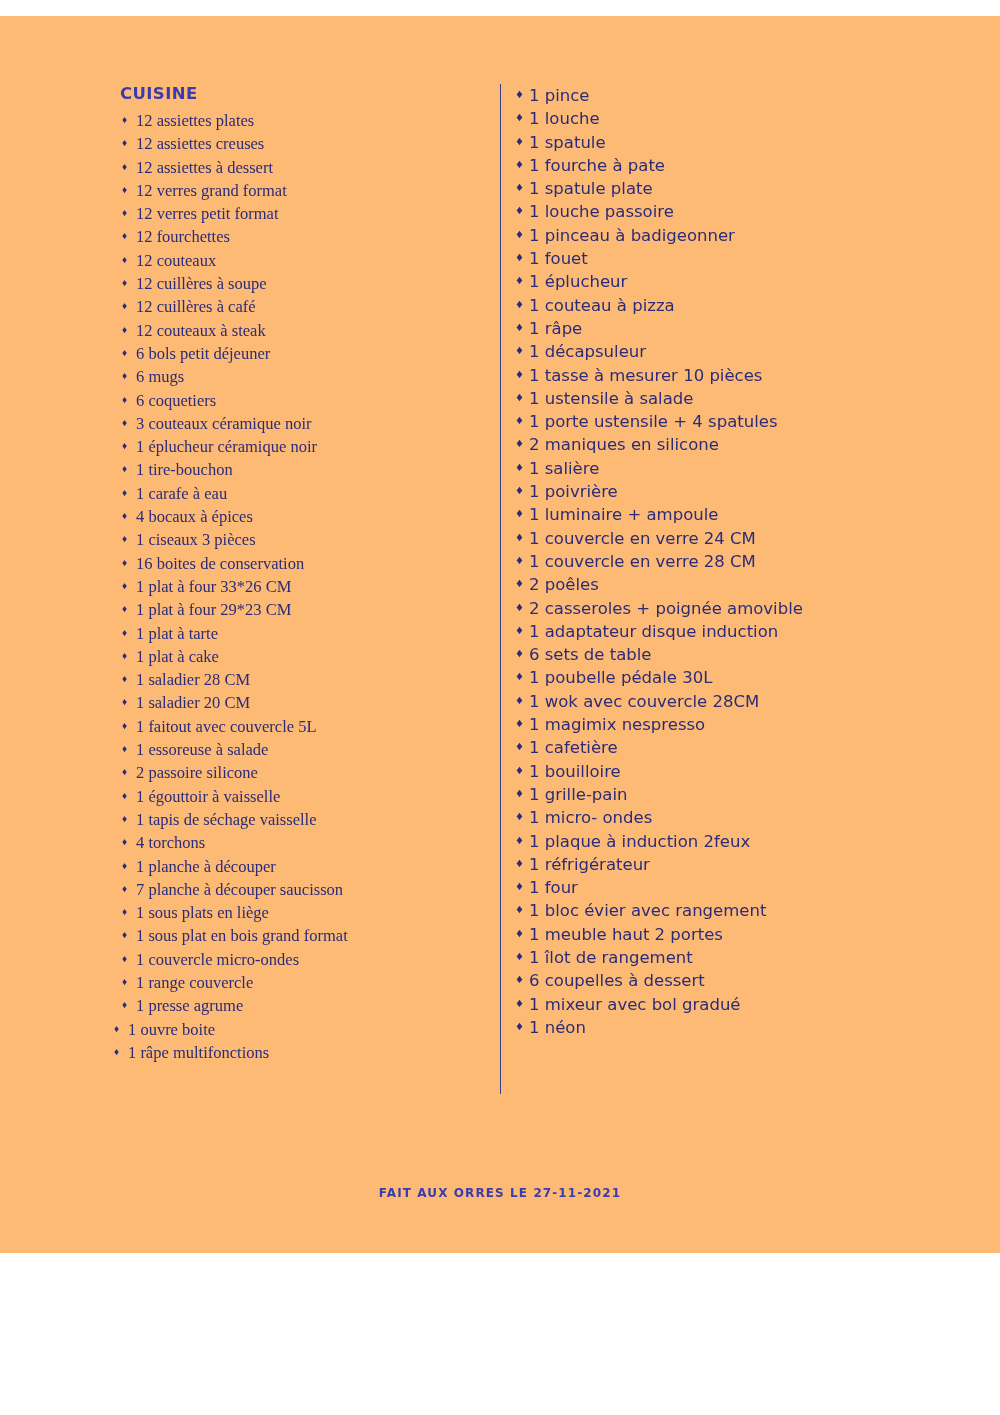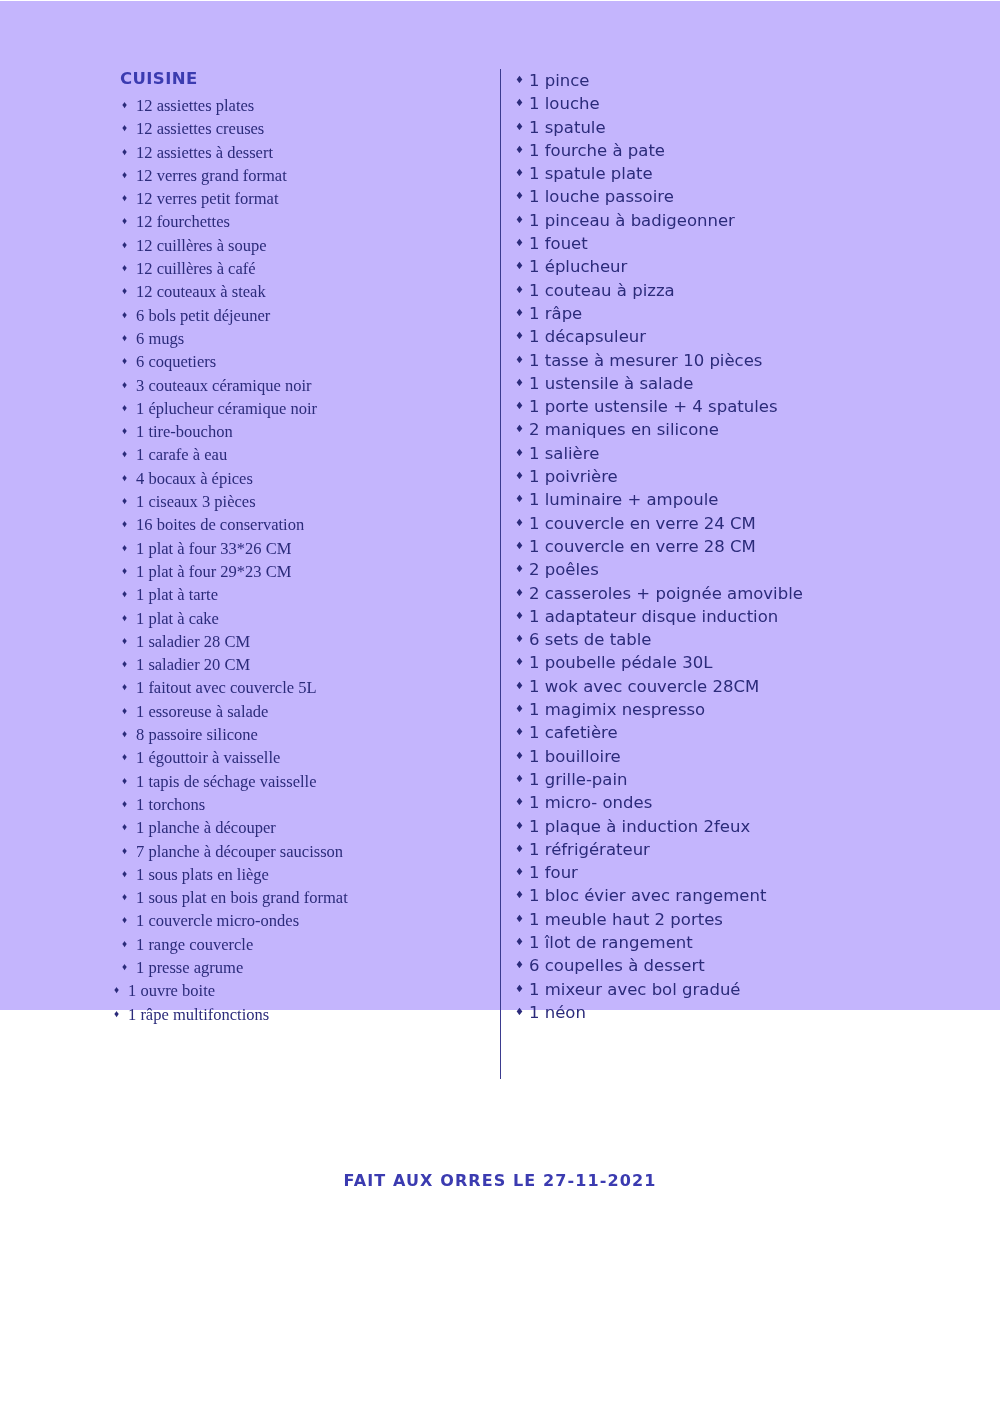--- a/index.html
+++ b/index.html
@@ -9,24 +9,24 @@
   }
   body {
     width: 1000px;
     height: 1415px;
     position: relative;
     font-family: "DejaVu Sans", sans-serif;
     color: #2a2a6a;
   }
   .page {
     position: absolute;
-    left: 0; top: 1px;
+    left: 0; top: 16px;
     width: 1000px;
-    height: 1009px;
-    background: #c4b5fd;
+    height: 1237px;
+    background: #fdba74;
   }
   .columns {
     position: absolute;
     left: 112px;
     top: 68px;
     width: 790px;
     display: flex;
     align-items: flex-start;
   }
   .col {
@@ -86,21 +86,21 @@
   }
   .col-left ul.items li.outdent::before {
     left: 2px;
   }
   .footer {
     position: absolute;
     left: 0;
     top: 1170px;
     width: 1000px;
     text-align: center;
-    font-size: 16px;
+    font-size: 12px;
     font-weight: bold;
     color: #3b3bb0;
     letter-spacing: 1.1px;
   }
 </style>
 </head>
 <body>
 
 <div class="page">
 
@@ -108,20 +108,21 @@
 
     <div class="col col-left">
       <div class="section-title">CUISINE</div>
       <ul class="items">
           <li>12 assiettes plates</li>
           <li>12 assiettes creuses</li>
           <li>12 assiettes à dessert</li>
           <li>12 verres grand format</li>
           <li>12 verres petit format</li>
           <li>12 fourchettes</li>
+          <li>12 couteaux</li>
           <li>12 cuillères à soupe</li>
           <li>12 cuillères à café</li>
           <li>12 couteaux à steak</li>
           <li>6 bols petit déjeuner</li>
           <li>6 mugs</li>
           <li>6 coquetiers</li>
           <li>3 couteaux céramique noir</li>
           <li>1 éplucheur céramique noir</li>
           <li>1 tire-bouchon</li>
           <li>1 carafe à eau</li>
@@ -129,24 +130,24 @@
           <li>1 ciseaux 3 pièces</li>
           <li>16 boites de conservation</li>
           <li>1 plat à four 33*26 CM</li>
           <li>1 plat à four 29*23 CM</li>
           <li>1 plat à tarte</li>
           <li>1 plat à cake</li>
           <li>1 saladier 28 CM</li>
           <li>1 saladier 20 CM</li>
           <li>1 faitout avec couvercle 5L</li>
           <li>1 essoreuse à salade</li>
-          <li>8 passoire silicone</li>
+          <li>2 passoire silicone</li>
           <li>1 égouttoir à vaisselle</li>
           <li>1 tapis de séchage vaisselle</li>
-          <li>1 torchons</li>
+          <li>4 torchons</li>
           <li>1 planche à découper</li>
           <li>7 planche à découper saucisson</li>
           <li>1 sous plats en liège</li>
           <li>1 sous plat en bois grand format</li>
           <li>1 couvercle micro-ondes</li>
           <li>1 range couvercle</li>
           <li>1 presse agrume</li>
           <li class="outdent">1 ouvre boite</li>
           <li class="outdent">1 râpe multifonctions</li>
         </ul>

